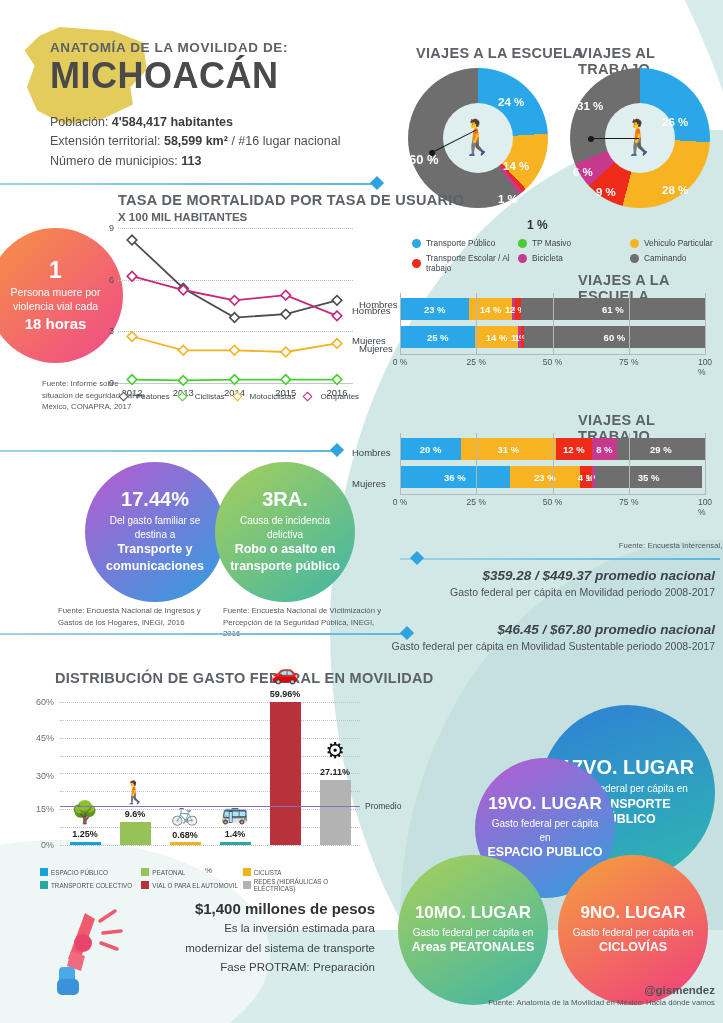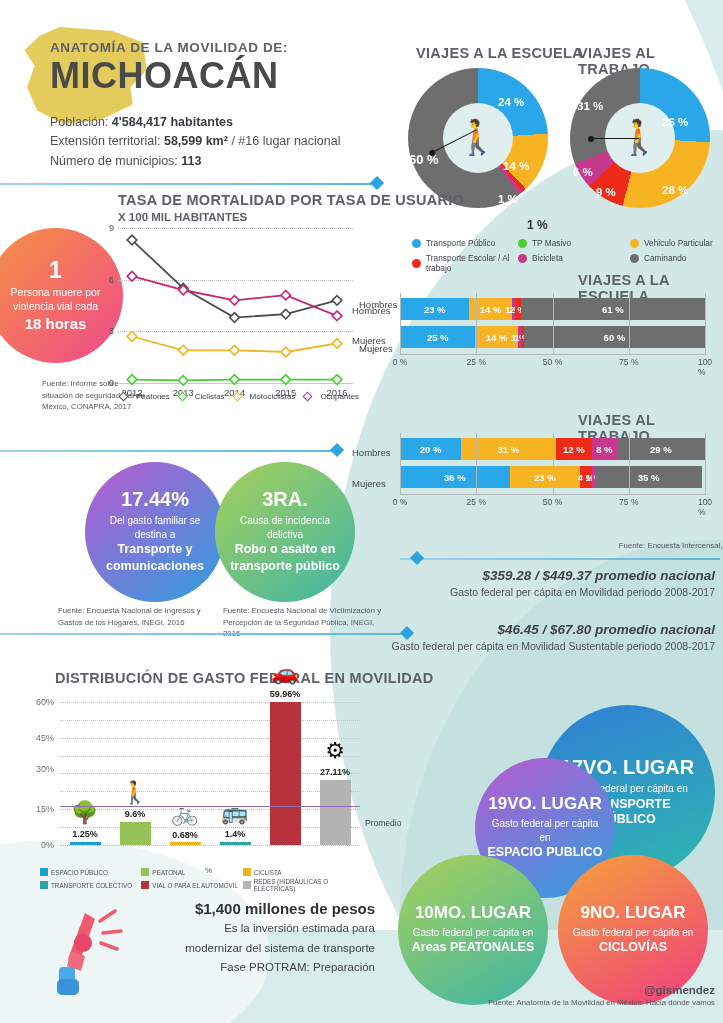--- a/index.html
+++ b/index.html
@@ -401,21 +401,21 @@
       <div class="bc-grid" style="top: 137.115px;"></div>
       <div class="bc-grid" style="top: 119.231px;"></div>
       <div class="bc-grid" style="top: 101.346px;"></div>
       <div class="bc-grid" style="top: 83.4615px;"></div>
       <div class="bc-grid" style="top: 65.5769px;"></div>
       <div class="bc-grid" style="top: 47.6923px;"></div>
       <div class="bc-grid" style="top: 29.8077px;"></div>
       <div class="bc-grid" style="top: 11.9231px;"></div>
       <div class="bc-ylab" style="top: 155px;">0%</div>
       <div class="bc-ylab" style="top: 119.231px;">15%</div>
-      <div class="bc-ylab" style="top: 79px; margin-left: 9px;">30%</div>
+      <div class="bc-ylab" style="top: 86px; margin-left: 9px;">30%</div>
       <div class="bc-ylab" style="top: 47.6923px;">45%</div>
       <div class="bc-ylab" style="top: 11.9231px;">60%</div>
       <div class="bar" style="left: 9.5px; width: 31px; height: 3px; background: rgb(28, 159, 212);"></div>
       <div class="bar-val" style="left: 25px; top: 139.019px; position: absolute;">1.25%</div>
       <div class="bicon" style="left: 25px; top: 112.019px; position: absolute;">🌳</div>
       <div class="bar" style="left: 59.5px; width: 31px; height: 22.8923px; background: rgb(150, 195, 87);"></div>
       <div class="bar-val" style="left: 75px; top: 119.108px; position: absolute;">9.6%</div>
       <div class="bicon" style="left: 75px; top: 92.1077px; position: absolute;">🚶</div>
       <div class="bar" style="left: 109.5px; width: 31px; height: 3px; background: rgb(240, 180, 32);"></div>
       <div class="bar-val" style="left: 125px; top: 140.378px; position: absolute;">0.68%</div>
@@ -423,21 +423,21 @@
       <div class="bar" style="left: 159.5px; width: 31px; height: 3.33846px; background: rgb(42, 167, 160);"></div>
       <div class="bar-val" style="left: 175px; top: 138.662px; position: absolute;">1.4%</div>
       <div class="bicon" style="left: 175px; top: 111.662px; position: absolute;">🚌</div>
       <div class="bar" style="left: 209.5px; width: 31px; height: 142.982px; background: rgb(184, 50, 59);"></div>
       <div class="bar-val" style="left: 225px; top: -0.981538px; position: absolute;">59.96%</div>
       <div class="bicon" style="left: 225px; top: -27.9815px; position: absolute;">🚗</div>
       <div class="bar" style="left: 259.5px; width: 31px; height: 64.6469px; background: rgb(179, 179, 179);"></div>
       <div class="bar-val" style="left: 275px; top: 77.3531px; position: absolute;">27.11%</div>
       <div class="bicon" style="left: 275px; top: 50.3531px; position: absolute;">⚙</div>
       <div class="bc-avg" style="top: 115.654px;">
-        <div class="bc-avglab" style="top: 17px;">Promedio</div>
+        <div class="bc-avglab" style="top: 0px;">Promedio</div>
       </div>
     </div>
   <div style="position:absolute;left:205px;top:866px;font-size:8px;color:#4d5157;z-index:3;">%</div>
   <div class="bcleg" id="bcleg">
       <span>
         <i class="bcsq" style="background: rgb(28, 159, 212);"></i>
         <span>ESPACIO PÚBLICO</span>
       </span>
       <span>
         <i class="bcsq" style="background: rgb(150, 195, 87);"></i>

